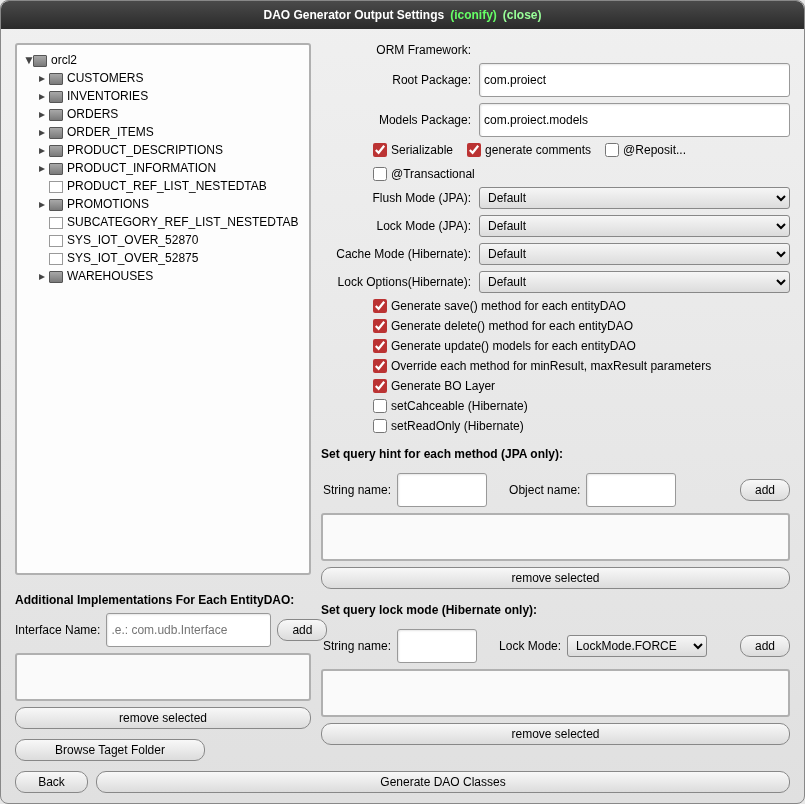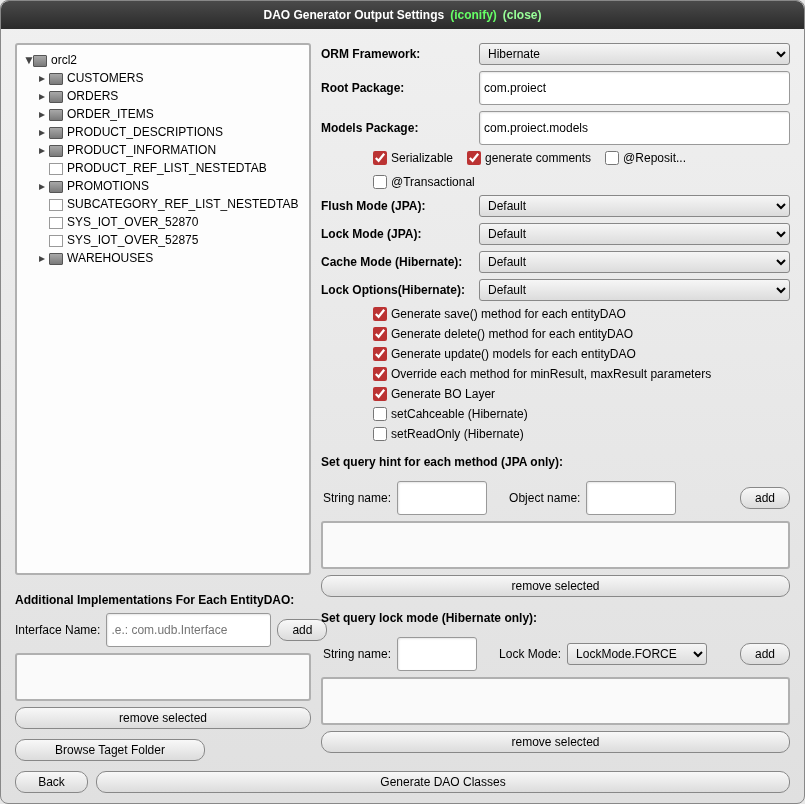--- a/index.html
+++ b/index.html
@@ -21,21 +21,21 @@
 .add-impl { margin-top: 10px; }
 .section-label { font-weight: bold; margin: 8px 0 6px 0; }
 .row { display: flex; align-items: center; gap: 6px; margin-bottom: 6px; }
 .row label { white-space: nowrap; }
 input[type=text] { height: 14px; border: 1px solid #999; border-radius: 3px; padding: 16px 4px; font-size: 12px; background: #fff; box-shadow: inset 1px 1px 2px rgba(0,0,0,.1); }
 .listbox { height: 48px; background: #fafafa; border: 2px solid #b0b0b0; border-radius: 3px; }
 .btn { height: 22px; background: linear-gradient(#f8f8f8,#dcdcdc); border: 1px solid #888; border-radius: 10px; padding: 0 14px; font-size: 12px; cursor: pointer; }
 .btn-wide { width: 100%; }
 .rightcol { flex: 1; display: flex; flex-direction: column; gap: 6px; overflow: auto; }
 .form-row { display: flex; align-items: center; gap: 8px; }
-.form-row .lbl { width: 150px; text-align: left; font-weight: bold; }
+.form-row .lbl { width: 150px; text-align: right; font-weight: normal; }
 select { flex: 1; height: 22px; border: 1px solid #888; border-radius: 3px; background: linear-gradient(#f6f6f6,#dcdcdc); font-size: 12px; padding: 0 4px; }
 .chk-row { display: flex; flex-wrap: wrap; gap: 10px 14px; padding-left: 52px; }
 .chk { display: flex; align-items: center; gap: 4px; }
 .chk input { width: 14px; height: 14px; accent-color: #b33; }
 .gen-list { padding-left: 52px; display: flex; flex-direction: column; gap: 6px; }
 .hint-row { display: flex; align-items: center; gap: 6px; padding-left: 2px; }
 .bottom-bar { display: flex; gap: 8px; padding: 10px 14px; }
 .bottom-bar .btn.back { width: 73px; }
 .bottom-bar .btn.gen { flex: 1; }
 </style>
@@ -49,20 +49,21 @@
     <span class="title-cl">(close)</span>
   </div>
   <div class="content">
     <div class="leftcol">
       <div class="tree-panel">
         <div class="tree">
           <ul>
             <li><span class="twist">▼</span><span class="ic ic-folder"></span><span>orcl2</span>
               <ul id="tree-children">
                   <li><span class="twist">▸</span><span class="ic ic-folder"></span><span>CUSTOMERS</span></li>
+                  <li><span class="twist">▸</span><span class="ic ic-folder"></span><span>INVENTORIES</span></li>
                   <li><span class="twist">▸</span><span class="ic ic-folder"></span><span>ORDERS</span></li>
                   <li><span class="twist">▸</span><span class="ic ic-folder"></span><span>ORDER_ITEMS</span></li>
                   <li><span class="twist">▸</span><span class="ic ic-folder"></span><span>PRODUCT_DESCRIPTIONS</span></li>
                   <li><span class="twist">▸</span><span class="ic ic-folder"></span><span>PRODUCT_INFORMATION</span></li>
                   <li><span class="twist"></span><span class="ic ic-file"></span><span>PRODUCT_REF_LIST_NESTEDTAB</span></li>
                   <li><span class="twist">▸</span><span class="ic ic-folder"></span><span>PROMOTIONS</span></li>
                   <li><span class="twist"></span><span class="ic ic-file"></span><span>SUBCATEGORY_REF_LIST_NESTEDTAB</span></li>
                   <li><span class="twist"></span><span class="ic ic-file"></span><span>SYS_IOT_OVER_52870</span></li>
                   <li><span class="twist"></span><span class="ic ic-file"></span><span>SYS_IOT_OVER_52875</span></li>
                   <li><span class="twist">▸</span><span class="ic ic-folder"></span><span>WAREHOUSES</span></li>
@@ -82,21 +83,20 @@
         <div style="height:6px"></div>
         <button class="btn btn-wide">remove selected</button>
         <div style="height:10px"></div>
         <button class="btn btn-wide" style="width:190px">Browse Taget Folder</button>
       </div>
     </div>
 
     <div class="rightcol">
       <div class="form-row">
           <span class="lbl">ORM Framework:</span>
-          <select><option>Hibernate</option></select>
         </div>
       <div class="form-row">
           <span class="lbl">Root Package:</span>
           <input type="text" style="flex: 1 1 0%;" value="com.proiect">
         </div>
       <div class="form-row">
           <span class="lbl">Models Package:</span>
           <input type="text" style="flex: 1 1 0%;" value="com.proiect.models">
         </div>
       <div class="chk-row">

